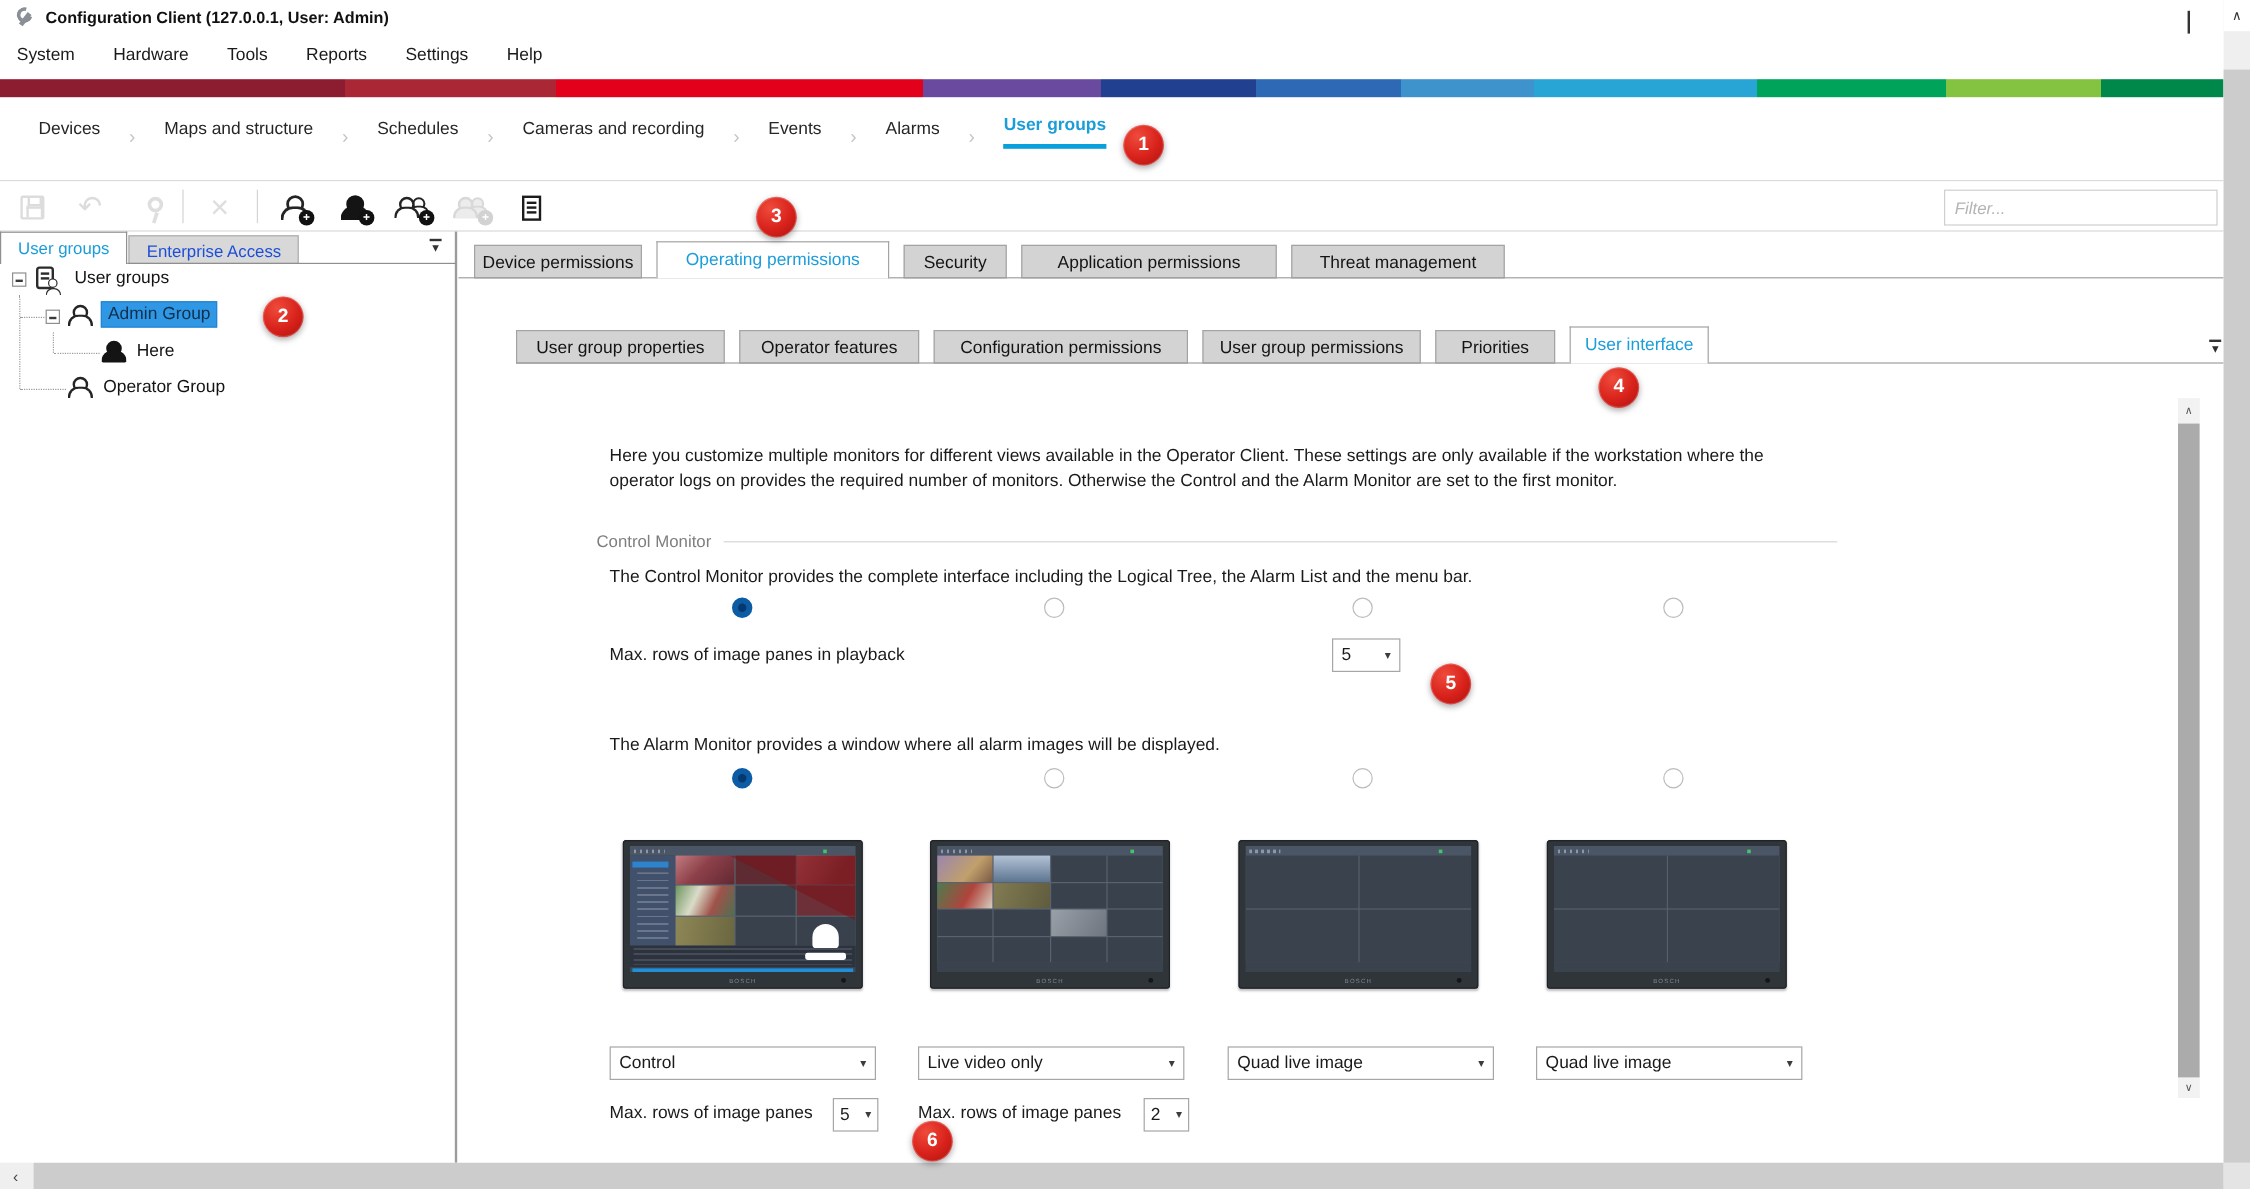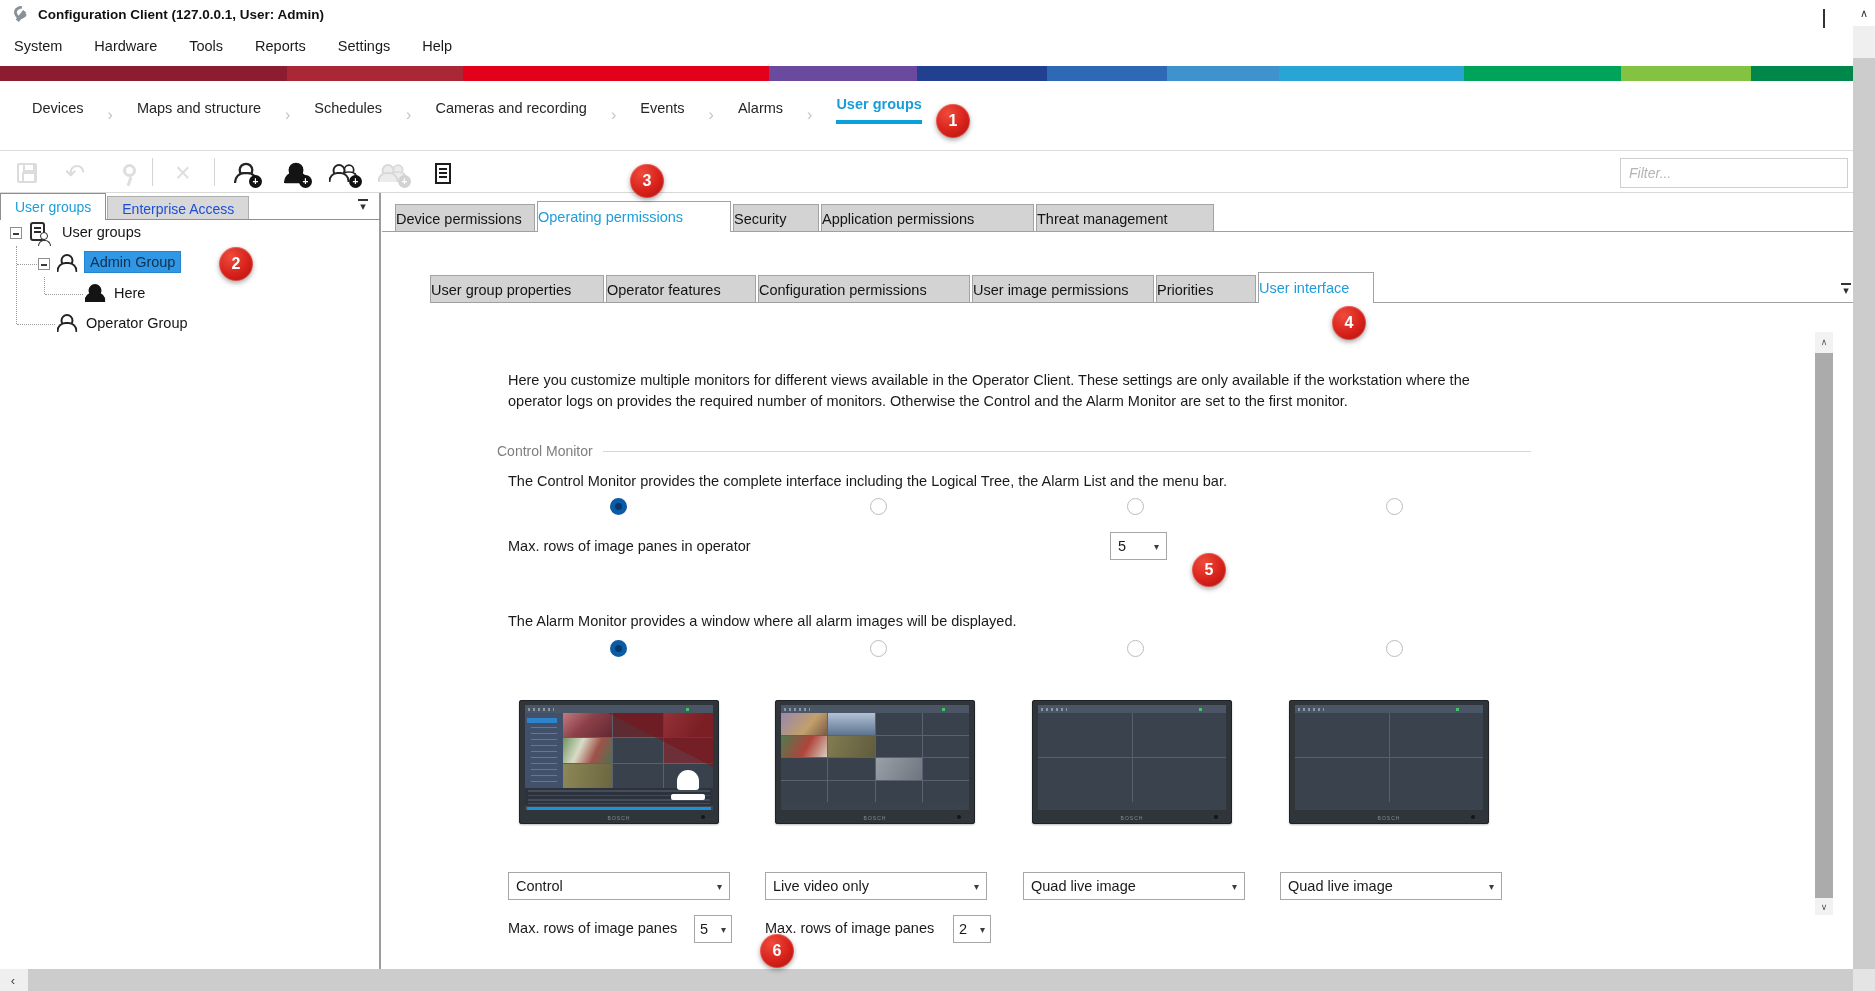--- a/index.html
+++ b/index.html
@@ -63,22 +63,22 @@
   .x-g{font-size:27px;color:#dedede;line-height:1;font-weight:300;}
   .wrench{width:16px;height:16px;position:relative;display:inline-block;}
   .wrench::before{content:"";position:absolute;left:7px;top:3px;width:4px;height:12px;background:#8a9097;transform:rotate(38deg);}
   .wrench::after{content:"";position:absolute;left:2px;top:-1px;width:7px;height:7px;border:3px solid #8a9097;
     border-radius:50%;border-right-color:transparent;transform:rotate(-30deg);}
   .min-ico{width:11px;height:2px;background:#333;}
   .restore-ico{width:11px;height:11px;border:1.5px solid #333;background:#fff;position:relative;}
   .restore-ico::before{content:"";position:absolute;left:2px;top:-5px;width:10px;height:10px;border:1.5px solid #333;z-index:-1;}
 
   
-  .tab{height:28px;line-height:28px;background:#d3d3d3;border:1px solid #a3a3a3;
-    font-size:14.5px;color:#141414;margin-right:2px;align-self:flex-end;cursor:default;}
+  .tab{height:28px;line-height:28px;text-align:center;background:#d3d3d3;border:1px solid #a3a3a3;
+    font-size:14.5px;color:#141414;margin-right:12px;align-self:flex-end;cursor:default;}
   .tab.active{background:#fff;color:#1b9dd9;border-bottom:none;height:31px;line-height:30px;z-index:5;position:relative;}
   .tabrow{position:absolute;display:flex;align-items:flex-end;}
   .hline{position:absolute;height:1px;background:#a0a0a0;}
   .hline.light{background:#dcdcdc;}
 
   
   .ltab{height:24px;line-height:24px;padding:0 14px;background:#d8d8d8;border:1px solid #adadad;
     font-size:14px;color:#1d4ed8;margin-right:1px;align-self:flex-end;cursor:default;}
   .ltab.active{background:#fff;color:#1b9dd9;border-color:#8f8f8f;border-bottom:none;height:27px;line-height:27px;z-index:5;}
   .exp{position:absolute;width:12px;height:12px;border:1px solid #8f8f8f;background:#fff;}
@@ -290,41 +290,41 @@
     <div class="tab" style="width:86px;">Security</div>
     <div class="tab" style="width:213px;">Application permissions</div>
     <div class="tab" style="width:178px;">Threat management</div>
   </div>
   <div class="hline" style="left:382px;top:231px;width:1471px;"></div>
 
   <div class="tabrow" style="left:430px;top:272px;height:31px;">
     <div class="tab" style="width:174px;">User group properties</div>
     <div class="tab" style="width:150px;">Operator features</div>
     <div class="tab" style="width:212px;">Configuration permissions</div>
-    <div class="tab" style="width:182px;">User image permissions</div>
+    <div class="tab" style="width:182px;">User group permissions</div>
     <div class="tab" style="width:100px;">Priorities</div>
     <div class="tab active" style="width:116px;">User interface</div>
   </div>
   <div class="hline" style="left:430px;top:302px;width:1423px;"></div>
   <div class="pintab" style="left:1839px;top:284px;color:#2e2e2e;">▾</div>
 
   <div class="txt" style="left:508px;top:370px;width:1016px;white-space:normal;line-height:21px;">Here you customize multiple monitors for different views available in the Operator Client. These settings are only available if the workstation where the operator logs on provides the  required number of monitors. Otherwise the Control and the Alarm Monitor are set to the first monitor.</div>
 
   <div class="ghead" style="left:497px;top:443px;width:1034px;">
     <span class="glabel">Control Monitor</span>
     <span class="gline"></span>
   </div>
   <div class="txt" style="left:508px;top:473px;">The Control Monitor provides the complete interface including the Logical Tree, the Alarm List and the menu bar.</div>
 
   <span class="radio sel" style="left:610px;top:498px;"></span>
   <span class="radio" style="left:870px;top:498px;"></span>
   <span class="radio" style="left:1127px;top:498px;"></span>
   <span class="radio" style="left:1386px;top:498px;"></span>
 
-  <div class="txt" style="left:508px;top:538px;">Max. rows of image panes in operator</div>
+  <div class="txt" style="left:508px;top:538px;">Max. rows of image panes in playback</div>
   <div class="selbox" style="left:1110px;top:532px;width:57px;">
     <span>5</span>
     <span class="caret">▾</span>
   </div>
 
   <div class="txt" style="left:508px;top:613px;">The Alarm Monitor provides a window where all alarm images will be displayed.</div>
 
   <span class="radio sel" style="left:610px;top:640px;"></span>
   <span class="radio" style="left:870px;top:640px;"></span>
   <span class="radio" style="left:1127px;top:640px;"></span>

